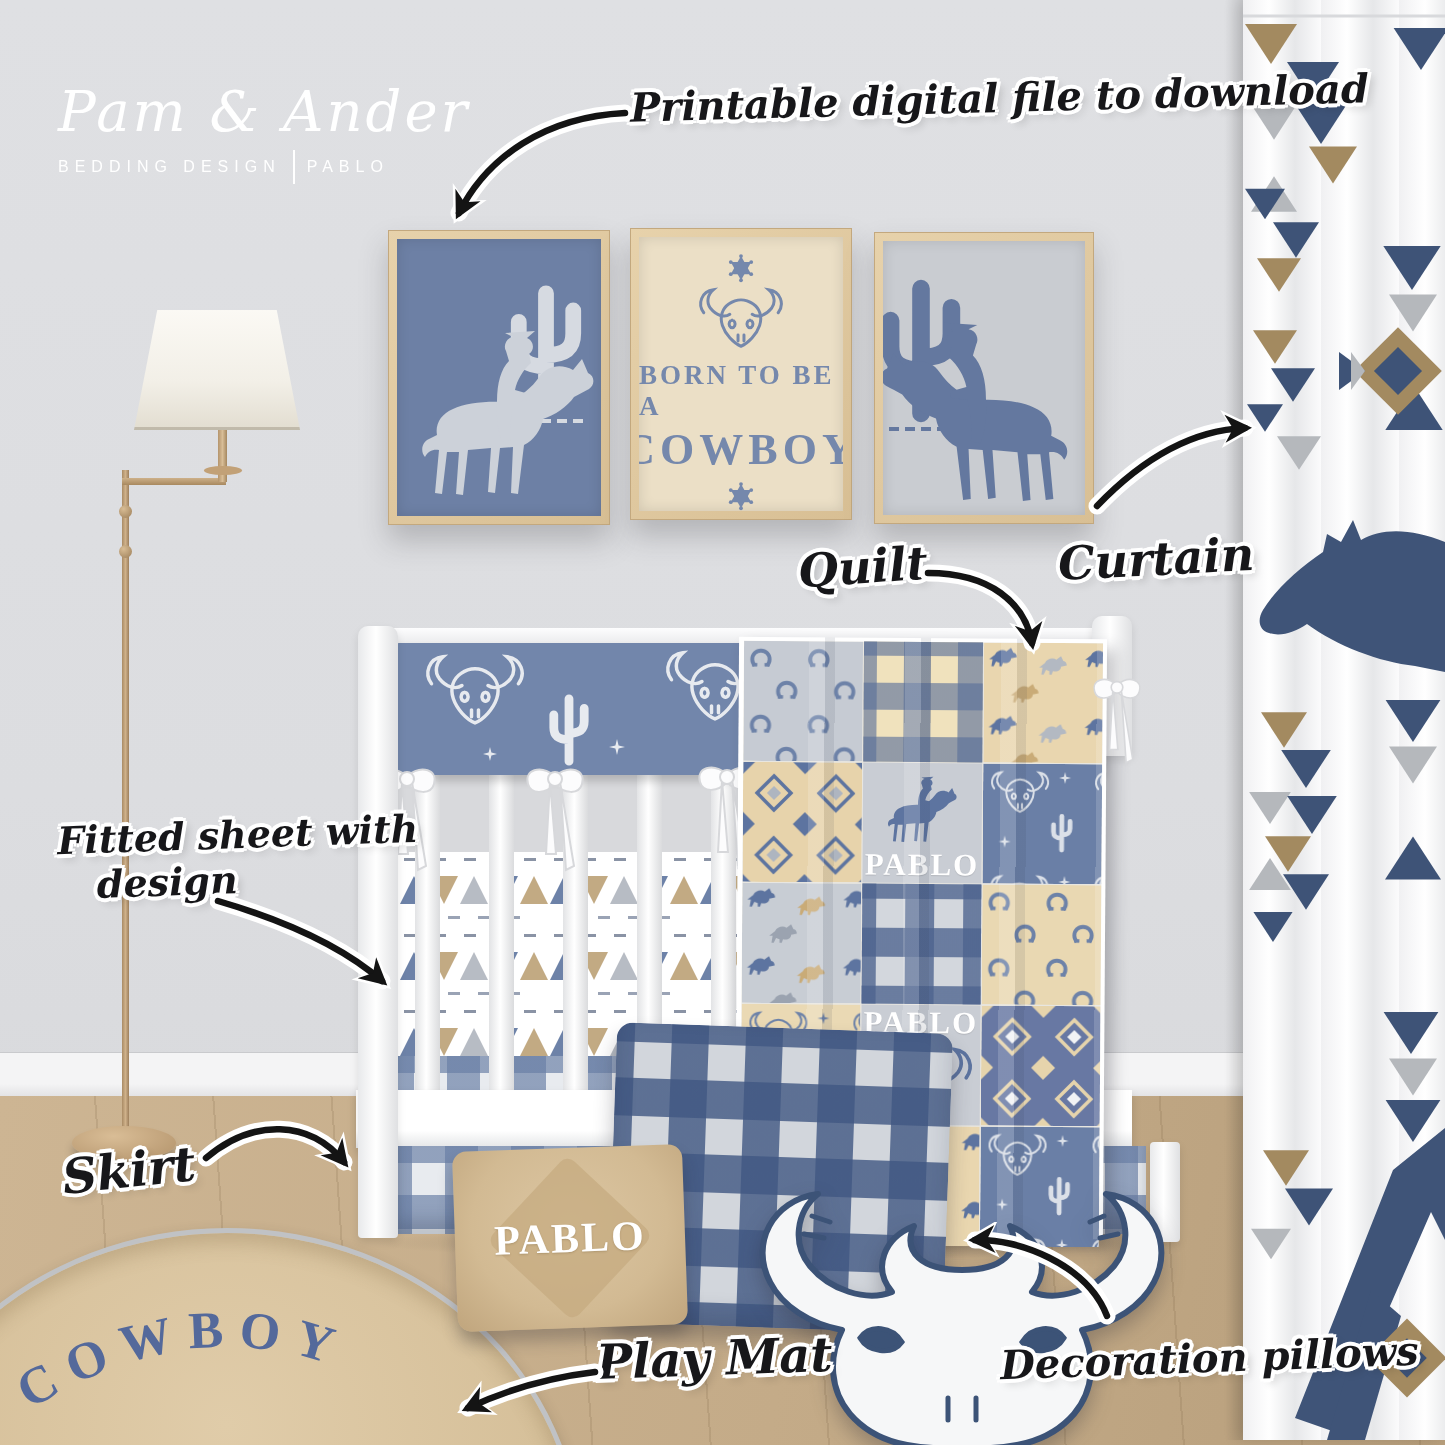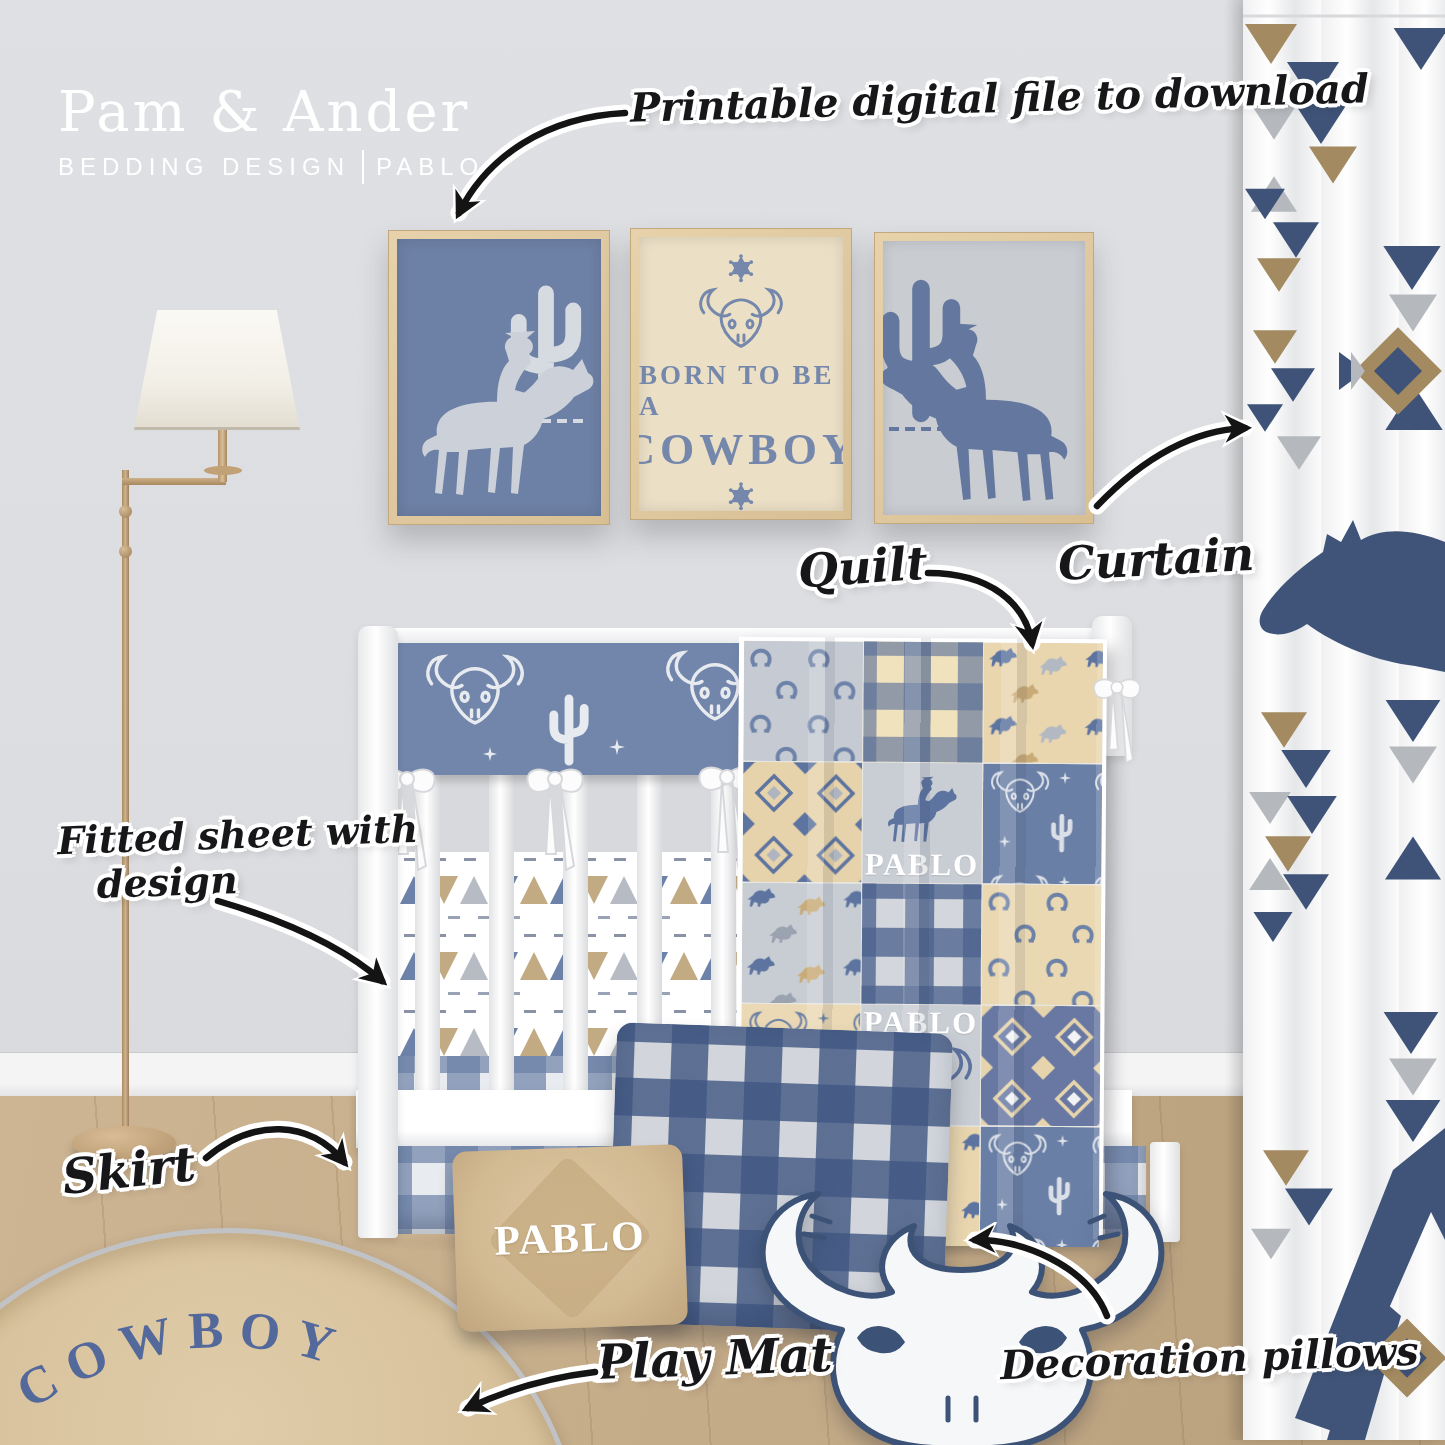--- a/index.html
+++ b/index.html
@@ -12,22 +12,22 @@
   .baseboard{left:0;top:1052px;width:1285px;height:44px;
     background:linear-gradient(180deg,#f4f4f5 0 70%,#e2e2e4 100%);
     border-top:1px solid #c9cacd;border-bottom:2px solid #b9b0a2;}
   .floor{left:0;top:1096px;width:1445px;height:349px;
     background:
       repeating-linear-gradient(86deg,rgba(122,98,66,.18) 0 2px,rgba(255,255,255,0) 2px 118px),
       linear-gradient(100deg,#cdb593 0%,#c4ab88 55%,#b89f7c 100%);}
 
   
   .logo{left:58px;top:84px;color:#ffffff;}
-  .logo-script{font-family:"DejaVu Serif",serif;font-size:56px;letter-spacing:3px;line-height:1;}
-  .logo-tag{display:flex;align-items:center;gap:12px;margin-top:10px;font-size:24px;letter-spacing:6px;font-weight:400;}
+  .logo-script{font-family:"DejaVu Serif",serif;font-style:italic;font-size:56px;letter-spacing:3px;line-height:1;}
+  .logo-tag{display:flex;align-items:center;gap:12px;margin-top:10px;font-size:16px;letter-spacing:6px;font-weight:400;}
   .logo-bar{width:2px;height:34px;background:#fff;}
 
   
   .frame{background:linear-gradient(135deg,#e7d2ab,#d8bf94);padding:9px;
     box-shadow:0 16px 26px rgba(60,60,65,.25), inset 0 0 0 1px #c3a87e;}
   .print{width:100%;height:100%;position:relative;overflow:hidden;box-shadow:inset 0 0 14px rgba(0,0,0,.12);}
   .print-blue{background:#6d80a5;}
   .print-cream{background:#ebdfc6;}
   .print-gray{background:#c9ccd1;}
   .p2-stack{position:absolute;inset:0;display:flex;flex-direction:column;align-items:center;justify-content:flex-start;padding-top:16px;}

